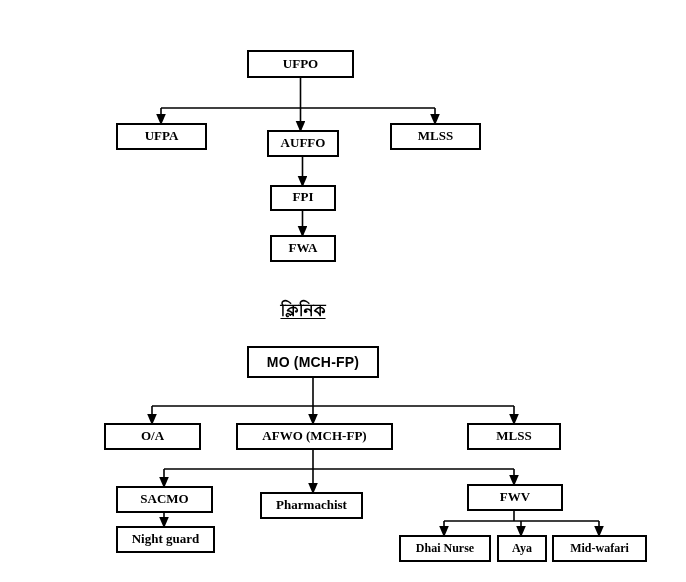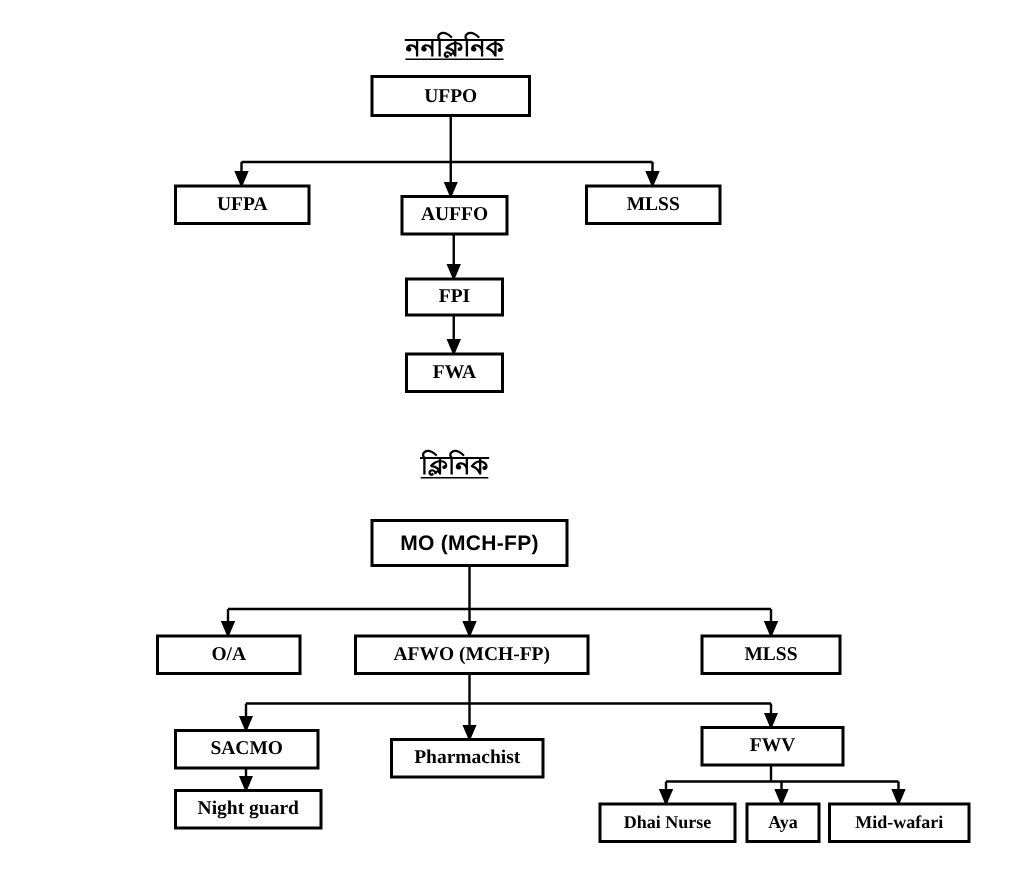--- a/index.html
+++ b/index.html
@@ -62,21 +62,20 @@
     text-underline-offset: 2px;
     white-space: nowrap;
     transform: translateX(-50%);
   }
 </style>
 </head>
 <body>
 
 <div id="chart-root">
 
-  <div class="section-title" style="left:303px; top:18px;">ননক্লিনিক</div>
 
   <div class="section-title" style="left:303px; top:297px;">ক্লিনিক</div>
 
   <svg id="org-chart-svg" viewBox="0 0 686 582">
     <defs>
       <marker id="arrowhead" markerWidth="8" markerHeight="8" refX="6.2" refY="3" orient="auto" markerUnits="strokeWidth">
         <path d="M0,0 L7,3 L0,6 z" fill="#000000"></path>
       </marker>
     </defs>
 

